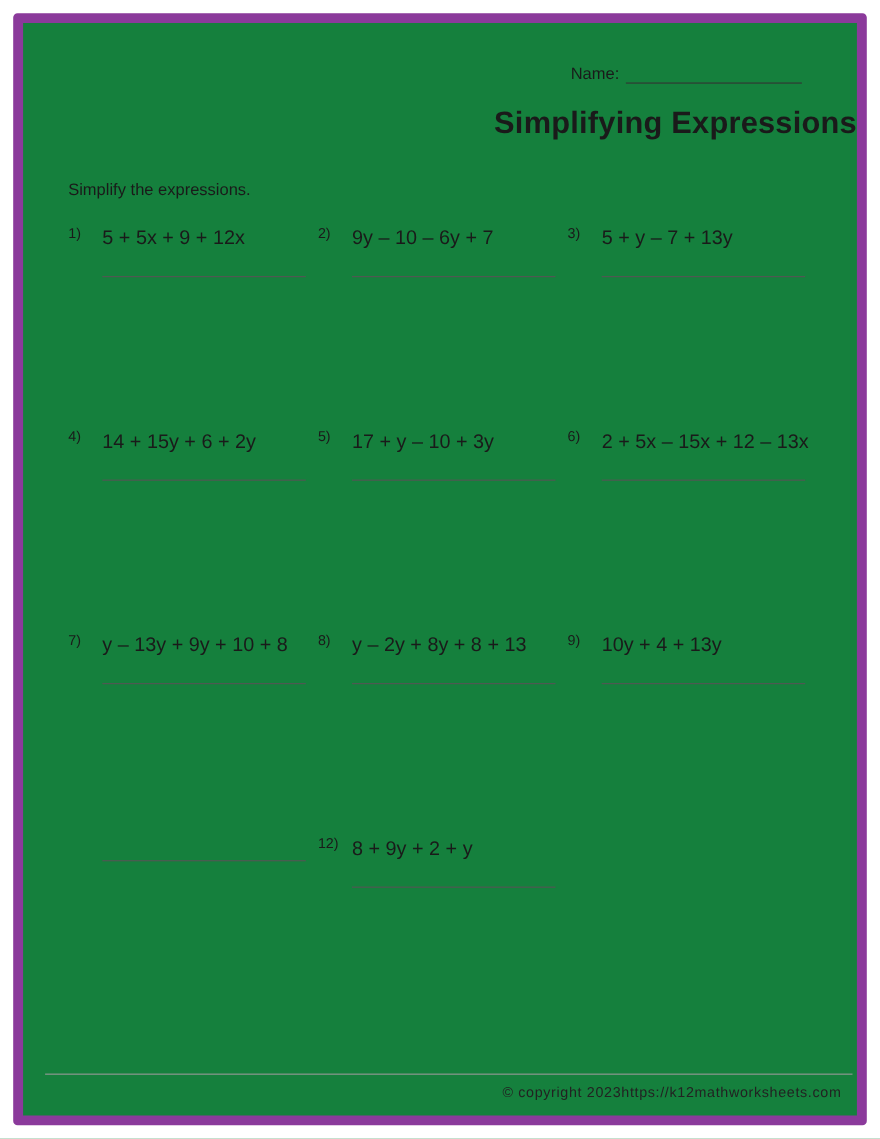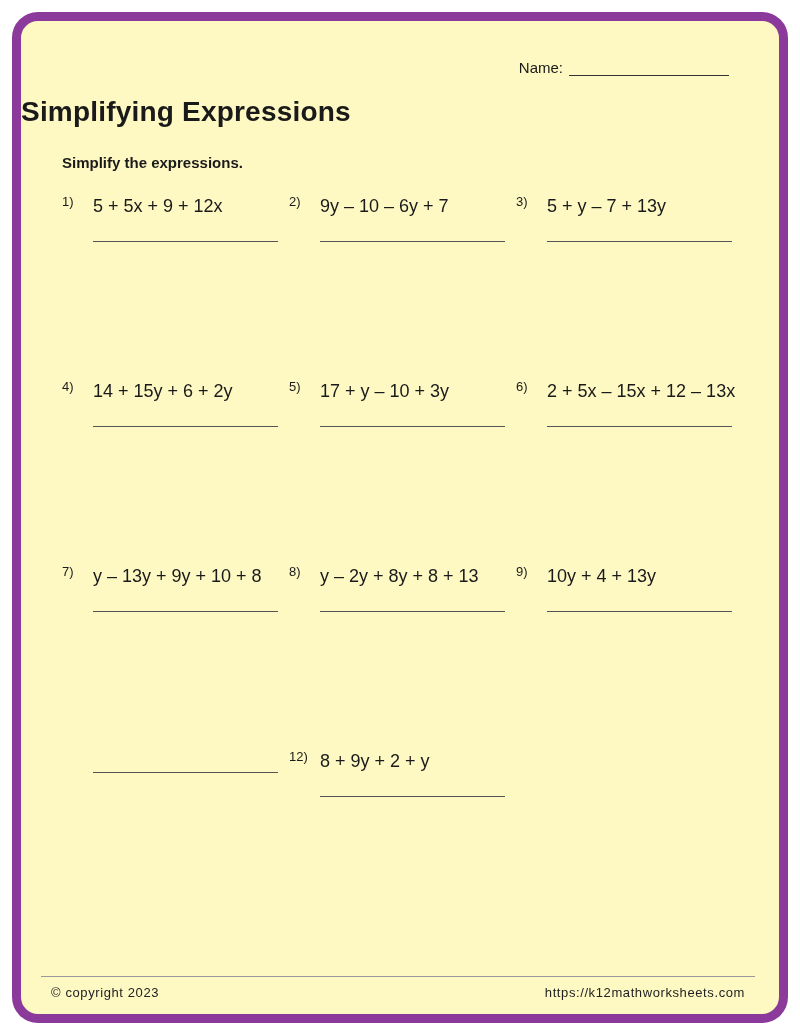--- a/index.html
+++ b/index.html
@@ -7,49 +7,48 @@
     width: 800px;
     height: 1035px;
     background: #ffffff;
     font-family: "Liberation Sans", sans-serif;
     color: #1a1a1a;
   }
   .sheet {
     position: absolute;
     left: 12px; top: 12px; right: 12px; bottom: 12px;
     border: 9px solid var(--accent, #8b3a9b);
-    border-radius: 26px;
-    background: #fef9c3;
+    border-radius: 4px;
+    background: #15803d;
     overflow: hidden;
   }
   .name-row {
     display: flex;
     justify-content: flex-end;
     align-items: flex-end;
     margin: 38px 50px 0 0;
     font-size: 15px;
   }
   .name-label { margin-right: 6px; }
   .name-line {
     display: inline-block;
     width: 160px;
     border-bottom: 1.5px solid #333;
     height: 17px;
   }
   .title {
-    text-align: left;
+    text-align: right;
     font-size: 28px;
     font-weight: bold;
     margin-top: 20px;
     letter-spacing: 0.2px;
   }
   .instruction {
-    margin: 26px 0 0 41px;
+    margin: 36px 0 0 41px;
     font-size: 15px;
-    font-weight: bold;
   }
   .grid {
     display: grid;
     grid-template-columns: repeat(3, 227px);
     grid-template-rows: repeat(4, 185px);
     margin: 22px 0 0 41px;
   }
   .problem { font-size: 15px; }
   .head {
     display: flex;
@@ -66,25 +65,25 @@
     padding-top: 3px;
     white-space: nowrap;
   }
   .answer-line {
     margin: 24px 0 0 31px;
     width: 185px;
     border-bottom: 1px solid #555;
   }
   .footer {
     position: absolute;
-    left: 20px; right: 24px; bottom: 14px;
+    left: 20px; right: 4px; bottom: 14px;
     border-top: 1px solid #999;
     padding: 8px 10px 0 10px;
     display: flex;
-    justify-content: space-between;
+    justify-content: flex-end;
     font-size: 13px;
     letter-spacing: 0.6px;
     color: #222;
   }
 </style>
 </head>
 <body>
 
 <div class="sheet">
 

